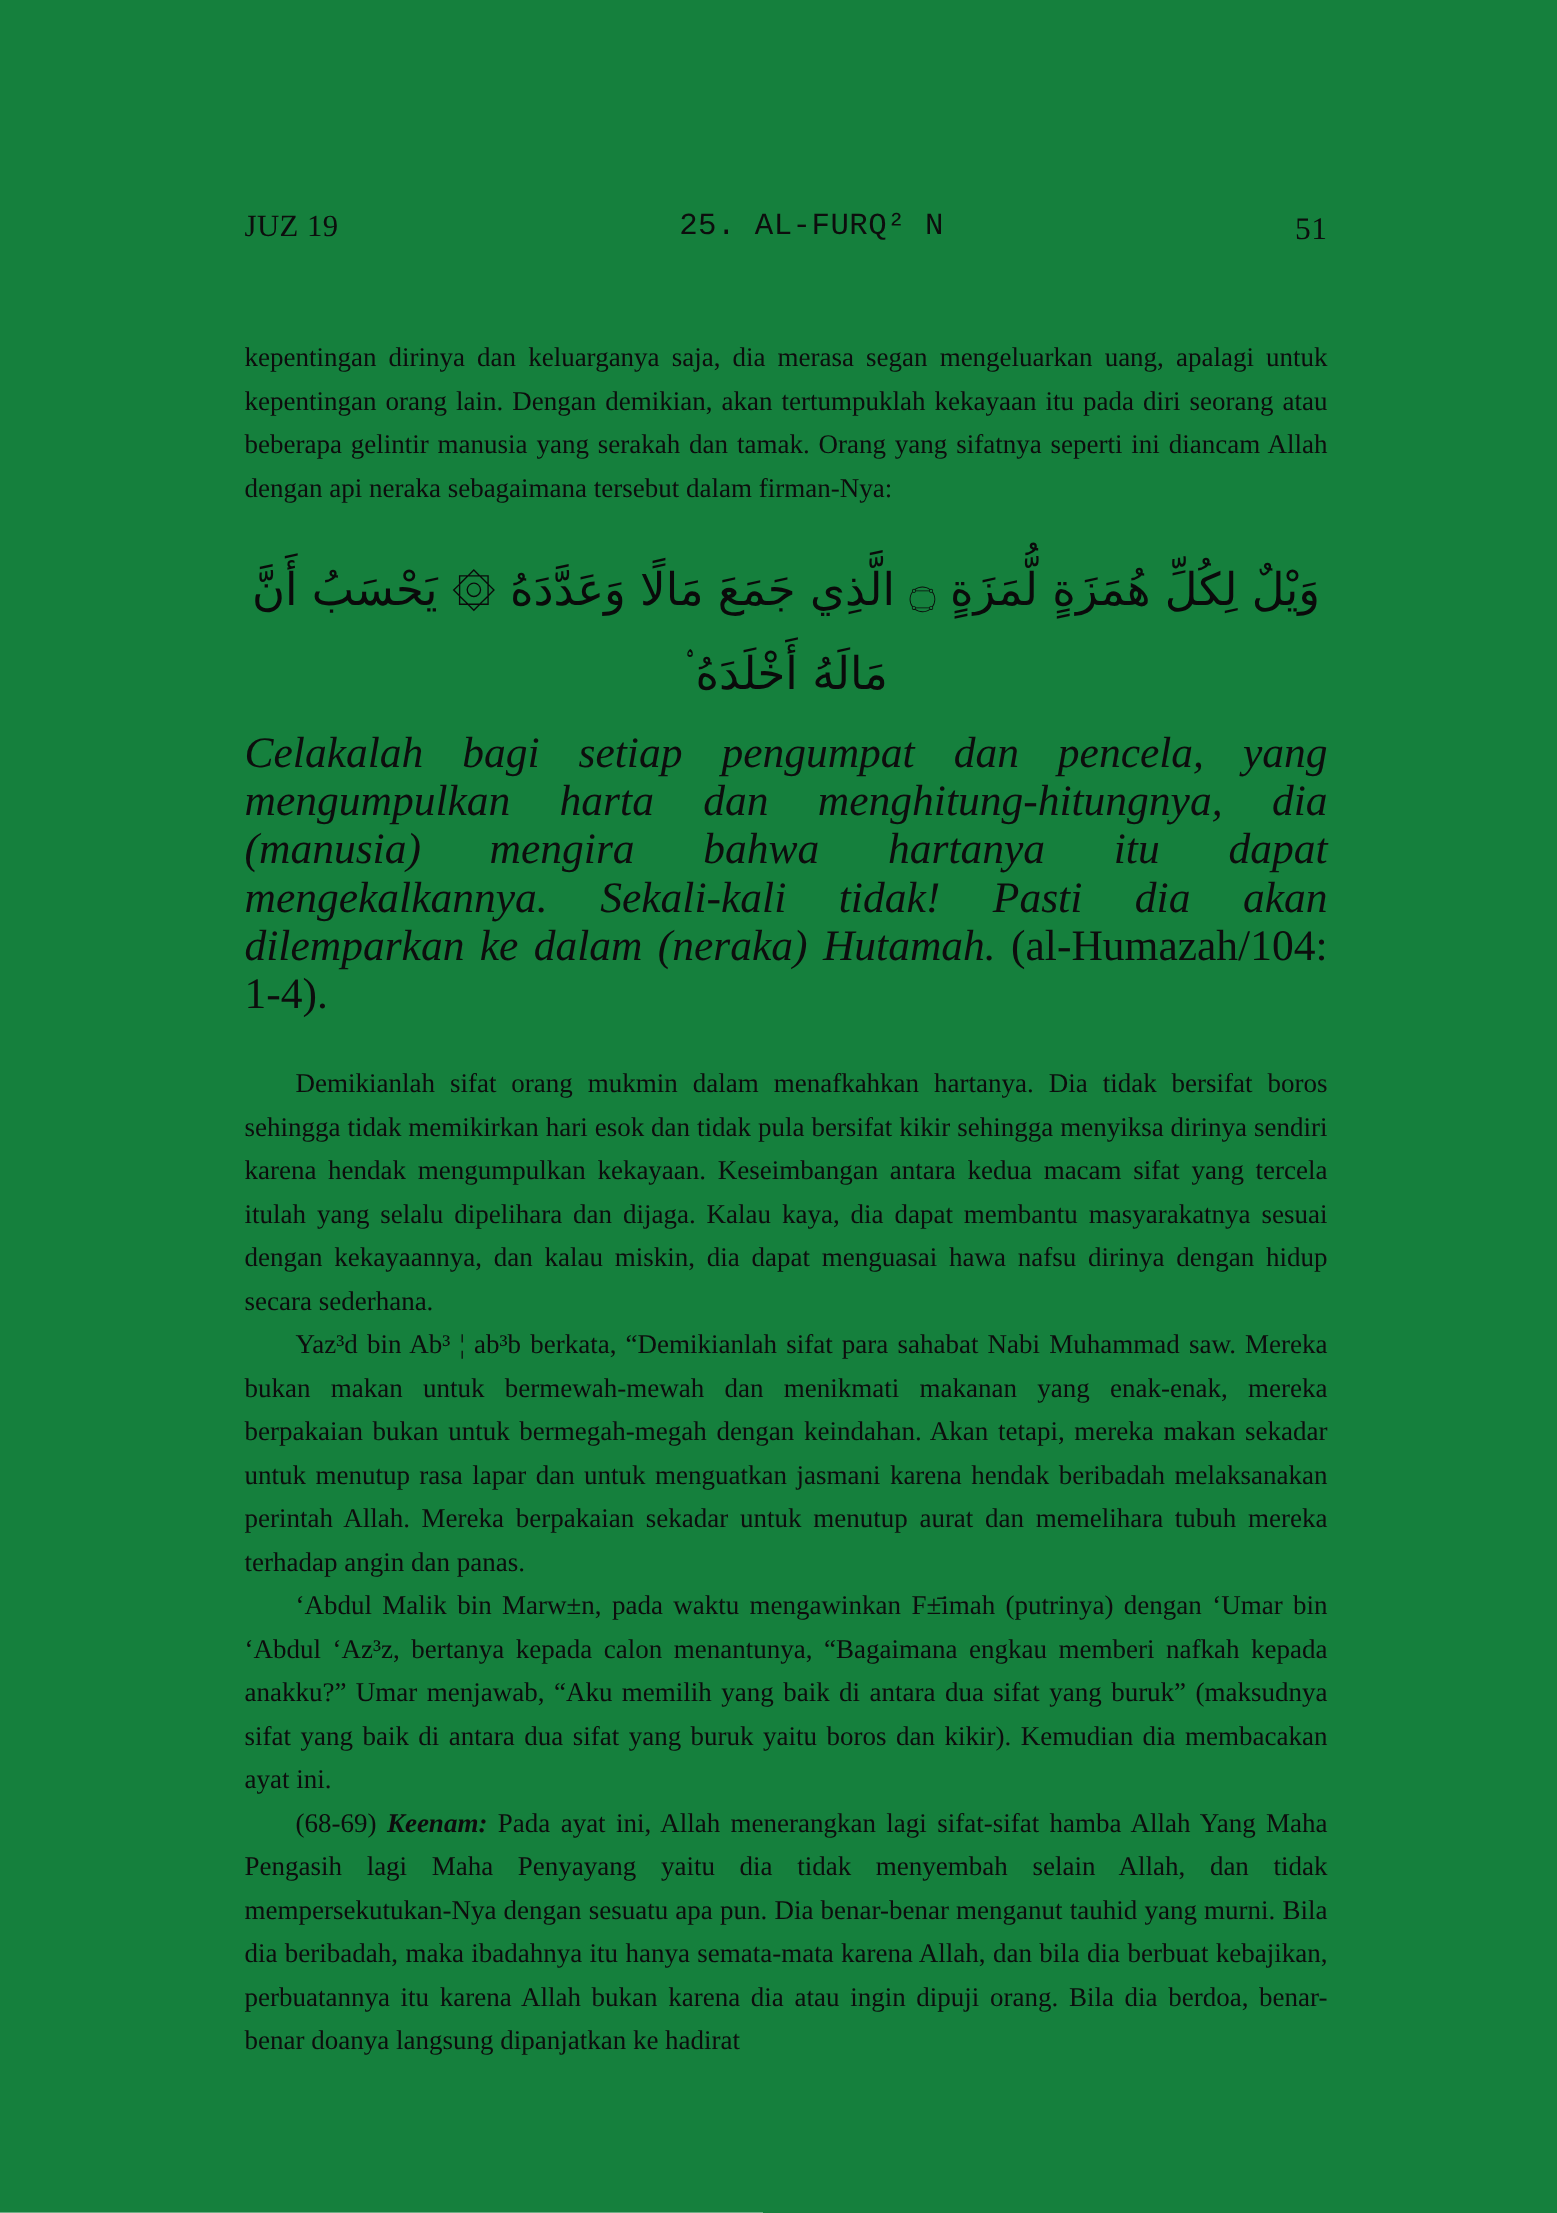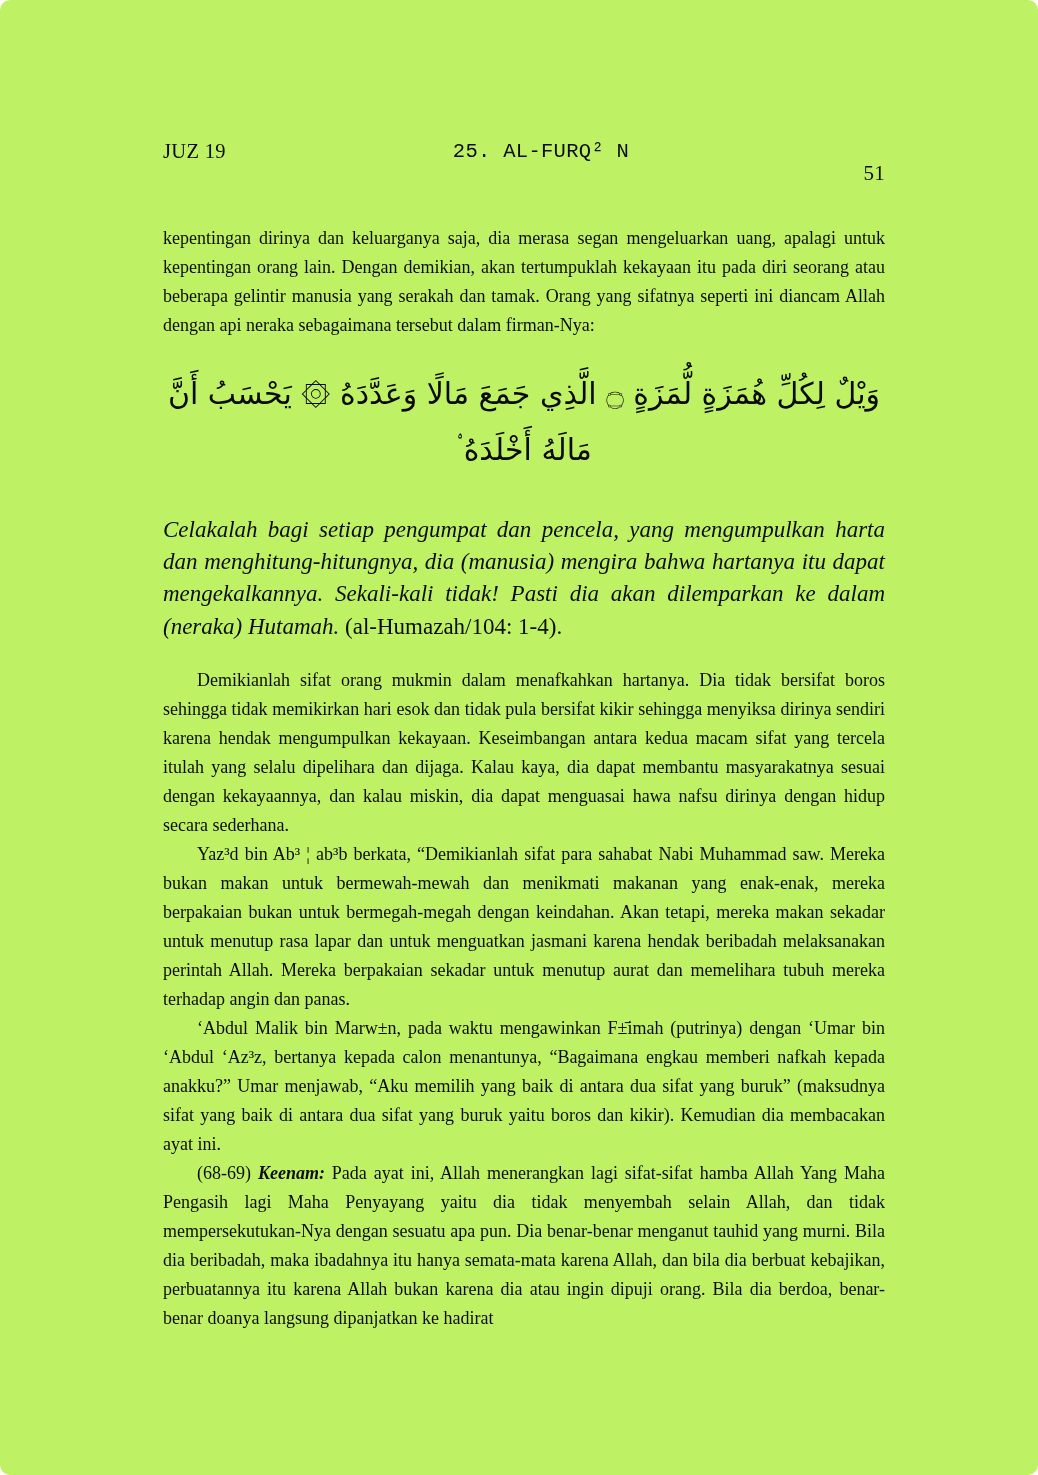--- a/index.html
+++ b/index.html
@@ -14,22 +14,21 @@
     color: #0d0d0d;
     position: relative;
     overflow: hidden;
   }
   .page {
     position: absolute;
     left: 0;
     top: 0;
     width: 1038px;
     height: 1475px;
-    background: #bef264;
-    border-radius: 10px;
+    background: #15803d;
   }
   .content {
     position: absolute;
     left: 163px;
     top: 140px;
     width: 722px;
   }
   
   .runhead {
     position: relative;
@@ -49,21 +48,20 @@
     top: 0;
     text-align: center;
     padding-left: 34px;
     font-family: Liberation Mono, monospace;
   }
   .runhead .pageno {
     position: absolute;
     right: 0;
     top: 0;
     font-size: 21px;
-    margin-top: 21px;
   }
   
   .body-block {
     margin-top: 50px;
   }
   p.para {
     margin: 0;
     font-size: 18px;
     line-height: 29px;
     text-align: justify;
@@ -82,22 +80,22 @@
     font-size: 30px;
     line-height: 56px;
     color: #0a0a0a;
     letter-spacing: 0.5px;
   }
   .arabic .line2 {
     margin-top: 2px;
   }
   
   .translation {
-    margin-top: 36px;
-    font-size: 23px;
+    margin-top: 8px;
+    font-size: 29px;
     line-height: 32.2px;
     text-align: justify;
     font-style: italic;
   }
   .translation .src {
     font-style: normal;
   }
   .after-trans {
     margin-top: 22px;
     font-family: Liberation Serif, serif;

